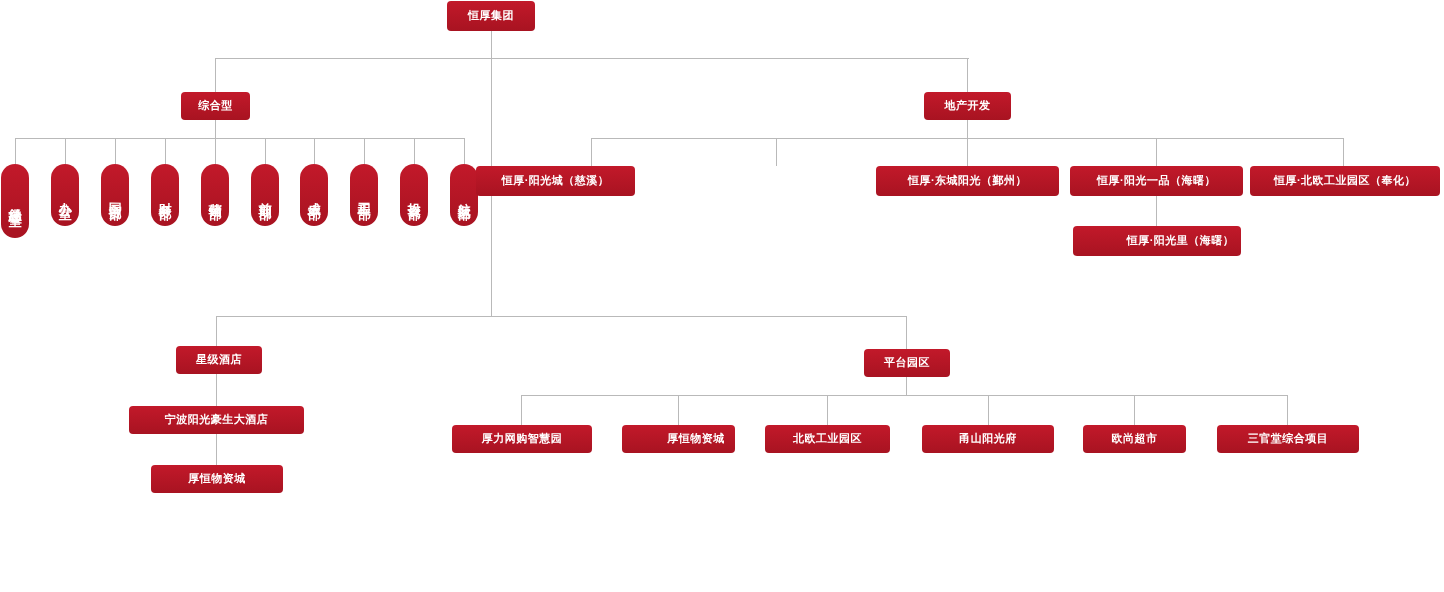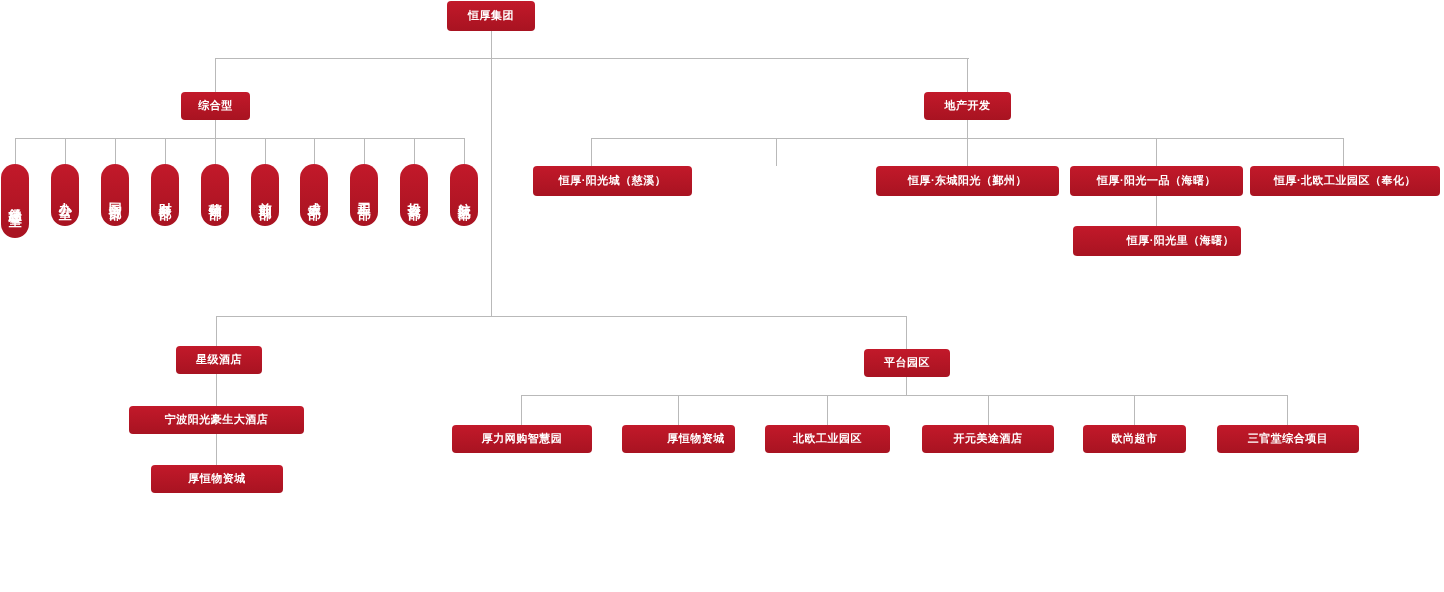--- a/index.html
+++ b/index.html
@@ -112,32 +112,32 @@
   <div class="node vertical" style="left:51px; top:164px; width:28px; height:62px;">办公室</div>
   <div class="node vertical" style="left:101px; top:164px; width:28px; height:62px;">国贸部</div>
   <div class="node vertical" style="left:151px; top:164px; width:28px; height:62px;">财务部</div>
   <div class="node vertical" style="left:201px; top:164px; width:28px; height:62px;">营销部</div>
   <div class="node vertical" style="left:251px; top:164px; width:28px; height:62px;">前期部</div>
   <div class="node vertical" style="left:300px; top:164px; width:28px; height:62px;">成本部</div>
   <div class="node vertical" style="left:350px; top:164px; width:28px; height:62px;">工程部</div>
   <div class="node vertical" style="left:400px; top:164px; width:28px; height:62px;">投资部</div>
   <div class="node vertical" style="left:450px; top:164px; width:28px; height:62px;">航运部</div>
 
-  <div class="node" style="left:533px; top:166px; width:159px; height:30px;">恒厚·阳光城（慈溪）</div>
+  <div class="node" style="left:476px; top:166px; width:159px; height:30px;">恒厚·阳光城（慈溪）</div>
   <div class="node" style="left:876px; top:166px; width:183px; height:30px;">恒厚·东城阳光（鄞州）</div>
   <div class="node" style="left:1070px; top:166px; width:173px; height:30px;">恒厚·阳光一品（海曙）</div>
   <div class="node" style="left:1250px; top:166px; width:190px; height:30px;">恒厚·北欧工业园区（奉化）</div>
 
   <div class="node" style="left:1073px; top:226px; width:168px; height:30px;padding-left:47px;">恒厚·阳光里（海曙）</div>
 
   <div class="node" style="left:176px; top:346px; width:86px; height:28px;">星级酒店</div>
   <div class="node" style="left:129px; top:406px; width:175px; height:28px;">宁波阳光豪生大酒店</div>
   <div class="node" style="left:151px; top:465px; width:132px; height:28px;">厚恒物资城</div>
 
   <div class="node" style="left:864px; top:349px; width:86px; height:28px;">平台园区</div>
   <div class="node" style="left:452px; top:425px; width:140px; height:28px;">厚力网购智慧园</div>
   <div class="node" style="left:622px; top:425px; width:113px; height:28px;padding-left:35px;">厚恒物资城</div>
   <div class="node" style="left:765px; top:425px; width:125px; height:28px;text-align:right;">北欧工业园区</div>
-  <div class="node" style="left:922px; top:425px; width:132px; height:28px;">开元美途酒店</div>
+  <div class="node" style="left:922px; top:425px; width:132px; height:28px;">甬山阳光府</div>
   <div class="node" style="left:1083px; top:425px; width:103px; height:28px;">欧尚超市</div>
   <div class="node" style="left:1217px; top:425px; width:142px; height:28px;">三官堂综合项目</div>
 
 </div>
 
 </body></html>

